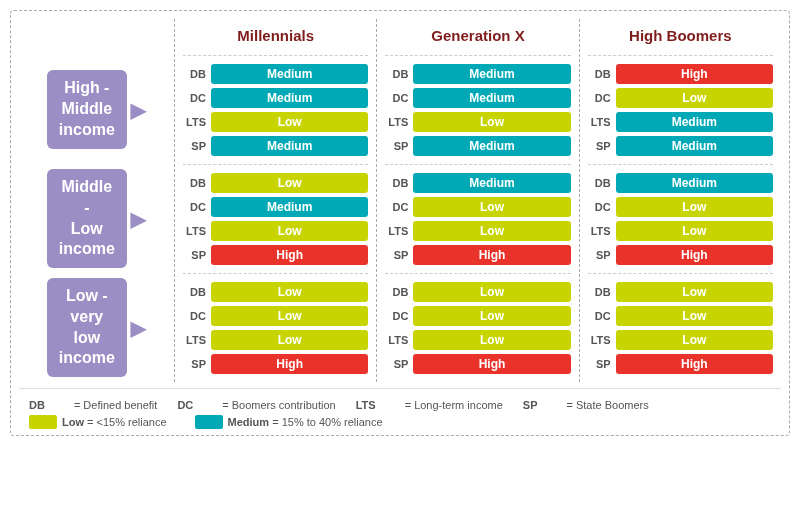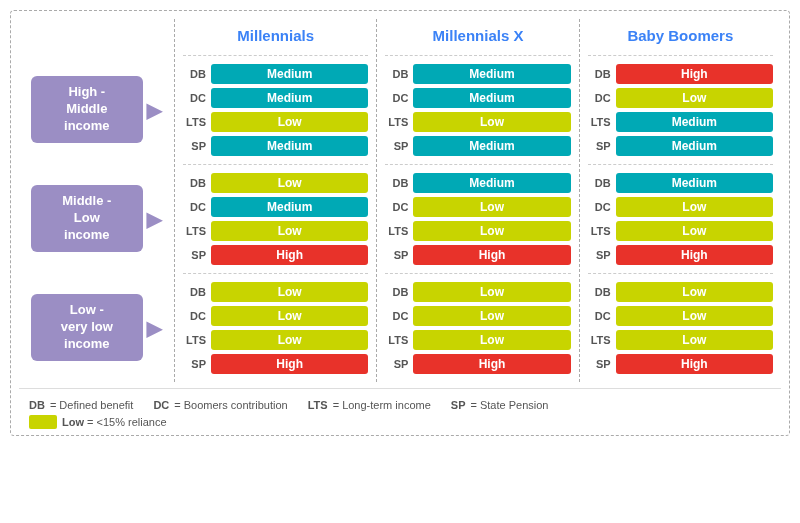--- a/index.html
+++ b/index.html
@@ -35,44 +35,44 @@
       align-items: center;
       justify-content: center;
       flex: 1;
       margin: 4px 0;
     }
     .income-label {
       background: #9b8ec4;
       color: #fff;
       border-radius: 6px;
       padding: 8px 10px;
-      font-size: 13px;
+      font-size: 16px;
       font-weight: bold;
       text-align: center;
-      width: 112px;
+      width: 80px;
       line-height: 1.3;
     }
     .arrow {
       color: #9b8ec4;
       font-size: 20px;
       margin-left: 4px;
       font-weight: bold;
     }
     .gen-section {
       flex: 1;
       border-left: 1.5px dashed #aaa;
       padding: 0 8px;
       display: flex;
       flex-direction: column;
     }
     .gen-header {
       text-align: center;
       font-size: 15px;
       font-weight: bold;
-      color: #3b82f6;
+      color: #7f1d1d;
       padding: 4px 0 8px 0;
       height: 36px;
       display: flex;
       align-items: center;
       justify-content: center;
     }
     .income-rows {
       flex: 1;
       display: flex;
       flex-direction: column;
@@ -148,20 +148,21 @@
       width: 28px;
       height: 14px;
       border-radius: 2px;
       display: inline-block;
     }
     .legend-abbr {
       font-weight: bold;
     }
     .legend-eq {
       color: #555;
+      margin-left: 24px;
     }
   </style>
 </head>
 <body>
 
 <div class="main-container">
   <div class="grid-area">
 
     <div class="left-labels">
 
@@ -241,21 +242,21 @@
           <div class="data-row">
             <span class="row-label">SP</span>
             <span class="value-badge high">High</span>
           </div>
         </div>
 
       </div>
     </div>
 
     <div class="gen-section">
-      <div class="gen-header">Millennials X</div>
+      <div class="gen-header">Generation X</div>
       <div class="income-rows">
 
         <div class="row-group">
           <div class="data-row">
             <span class="row-label">DB</span>
             <span class="value-badge medium">Medium</span>
           </div>
           <div class="data-row">
             <span class="row-label">DC</span>
             <span class="value-badge medium">Medium</span>
@@ -305,21 +306,21 @@
           <div class="data-row">
             <span class="row-label">SP</span>
             <span class="value-badge high">High</span>
           </div>
         </div>
 
       </div>
     </div>
 
     <div class="gen-section">
-      <div class="gen-header">Baby Boomers</div>
+      <div class="gen-header">High Boomers</div>
       <div class="income-rows">
 
         <div class="row-group">
           <div class="data-row">
             <span class="row-label">DB</span>
             <span class="value-badge high">High</span>
           </div>
           <div class="data-row">
             <span class="row-label">DC</span>
             <span class="value-badge low">Low</span>
@@ -386,24 +387,28 @@
       <div class="legend-item">
         <span class="legend-abbr">DC</span>
         <span class="legend-eq">= Boomers contribution</span>
       </div>
       <div class="legend-item">
         <span class="legend-abbr">LTS</span>
         <span class="legend-eq">= Long-term income</span>
       </div>
       <div class="legend-item">
         <span class="legend-abbr">SP</span>
-        <span class="legend-eq">= State Pension</span>
+        <span class="legend-eq">= State Boomers</span>
       </div>
     </div>
     <div class="legend-row2">
       <div class="legend-item">
         <span class="legend-box" style="background:#c8d400;"></span>
         <span><strong>Low</strong> = &lt;15% reliance</span>
       </div>
+      <div class="legend-item">
+        <span class="legend-box" style="background:#00a9b5;"></span>
+        <span><strong>Medium</strong> = 15% to 40% reliance</span>
+      </div>
     </div>
   </div>
 
 </div>
 
 </body></html>

